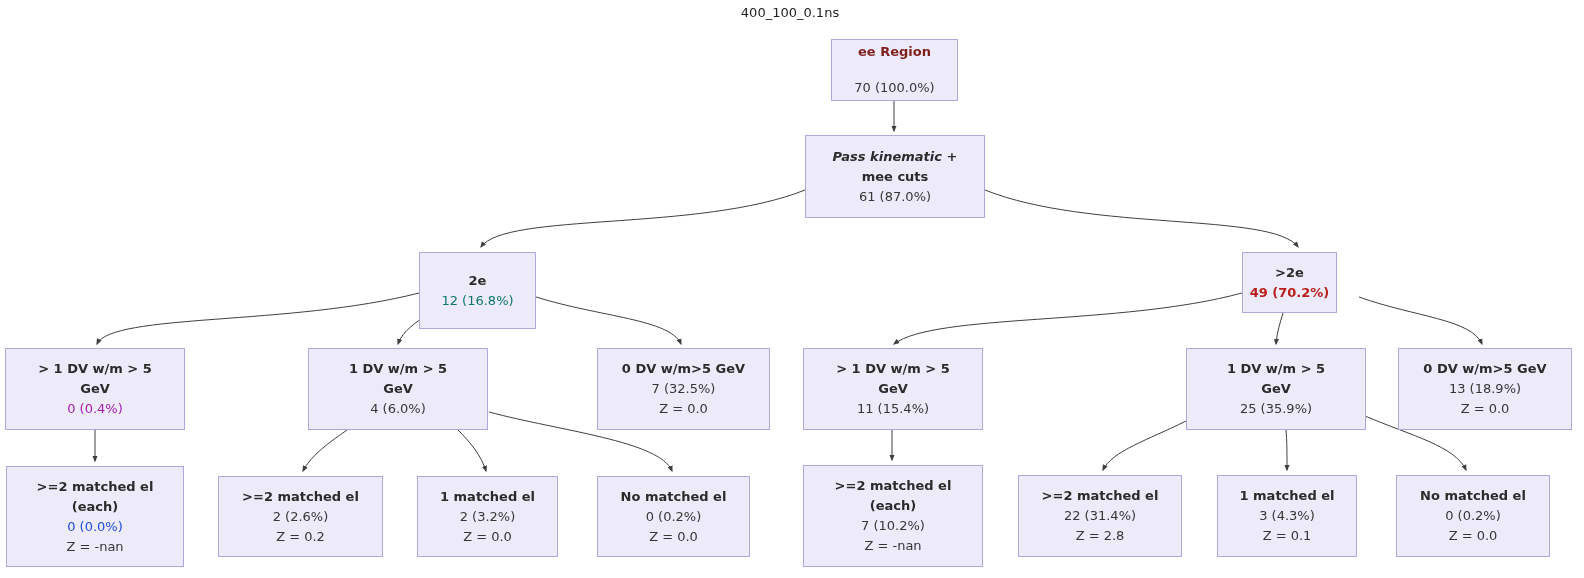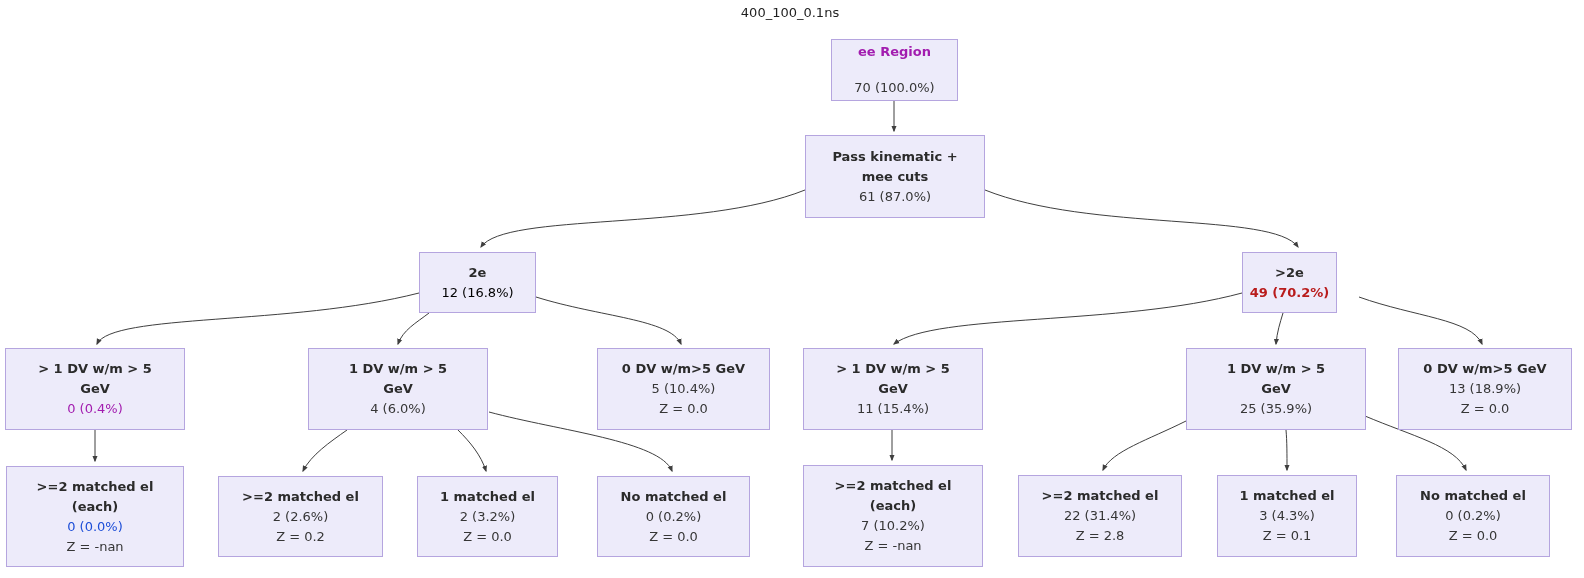--- a/index.html
+++ b/index.html
@@ -83,49 +83,49 @@
         <path d="M1283,313 C1280,323 1277,332 1276,344" class="edge-path" stroke="#3f3f3f" marker-end="url(#arrowhead)"></path>
         <path d="M1359,297 C1415,317 1471,319 1482,344" class="edge-path" stroke="#3f3f3f" marker-end="url(#arrowhead)"></path>
         <path d="M892,430 L892,460" class="edge-path" stroke="#3f3f3f" marker-end="url(#arrowhead)"></path>
         <path d="M1186,421 C1148,440 1112,451 1103,470" class="edge-path" stroke="#3f3f3f" marker-end="url(#arrowhead)"></path>
         <path d="M1286,430 C1287,441 1287,454 1287,470" class="edge-path" stroke="#3f3f3f" marker-end="url(#arrowhead)"></path>
         <path d="M1365,416 C1412,436 1455,446 1466,470" class="edge-path" stroke="#3f3f3f" marker-end="url(#arrowhead)"></path>
       </g>
   </svg>
   <div id="nodes-layer">
       <div class="node" style="left: 831px; top: 39px; width: 127px; height: 62px; background: rgb(237, 235, 250); border-color: rgb(181, 165, 223);">
-        <div class="line-bold" style="color: #a21caf;">ee Region</div>
+        <div class="line-bold" style="color: #7f1d1d;">ee Region</div>
         <div class="line-reg" style="color: rgb(54, 54, 54); margin-top: 16px;">70 (100.0%)</div>
       </div>
       <div class="node" style="left: 805px; top: 135px; width: 180px; height: 83px; background: rgb(237, 235, 250); border-color: rgb(181, 165, 223);">
-        <div class="line-bold" style="color: rgb(43, 43, 43);">Pass kinematic +</div>
+        <div class="line-bold" style="color: rgb(43, 43, 43); font-style: italic;">Pass kinematic +</div>
         <div class="line-bold" style="color: rgb(43, 43, 43);">mee cuts</div>
         <div class="line-reg" style="color: rgb(54, 54, 54);">61 (87.0%)</div>
       </div>
-      <div class="node" style="left: 419px; top: 252px; width: 117px; height: 61px; background: rgb(237, 235, 250); border-color: rgb(181, 165, 223);">
+      <div class="node" style="left: 419px; top: 252px; width: 117px; height: 77px; background: rgb(237, 235, 250); border-color: rgb(181, 165, 223);">
         <div class="line-bold" style="color: rgb(43, 43, 43);">2e</div>
-        <div class="line-reg" style="color: #000000;">12 (16.8%)</div>
+        <div class="line-reg" style="color: #0f766e;">12 (16.8%)</div>
       </div>
       <div class="node" style="left: 1242px; top: 252px; width: 95px; height: 61px; background: rgb(237, 235, 250); border-color: rgb(181, 165, 223);">
         <div class="line-bold" style="color: rgb(43, 43, 43);">&gt;2e</div>
         <div class="line-reg" style="color: #b91c1c; font-weight: bold;">49 (70.2%)</div>
       </div>
       <div class="node" style="left: 5px; top: 348px; width: 180px; height: 82px; background: rgb(237, 235, 250); border-color: rgb(181, 165, 223);">
         <div class="line-bold" style="color: rgb(43, 43, 43);">&gt; 1 DV w/m &gt; 5</div>
         <div class="line-bold" style="color: rgb(43, 43, 43);">GeV</div>
         <div class="line-reg" style="color: #a21caf;">0 (0.4%)</div>
       </div>
       <div class="node" style="left: 308px; top: 348px; width: 180px; height: 82px; background: rgb(237, 235, 250); border-color: rgb(181, 165, 223);">
         <div class="line-bold" style="color: rgb(43, 43, 43);">1 DV w/m &gt; 5</div>
         <div class="line-bold" style="color: rgb(43, 43, 43);">GeV</div>
         <div class="line-reg" style="color: rgb(54, 54, 54);">4 (6.0%)</div>
       </div>
       <div class="node" style="left: 597px; top: 348px; width: 173px; height: 82px; background: rgb(237, 235, 250); border-color: rgb(181, 165, 223);">
         <div class="line-bold" style="color: rgb(43, 43, 43);">0 DV w/m&gt;5 GeV</div>
-        <div class="line-reg" style="color: rgb(54, 54, 54);">5 (10.4%)</div>
+        <div class="line-reg" style="color: rgb(54, 54, 54);">7 (32.5%)</div>
         <div class="line-reg" style="color: rgb(54, 54, 54);">Z = 0.0</div>
       </div>
       <div class="node" style="left: 803px; top: 348px; width: 180px; height: 82px; background: rgb(237, 235, 250); border-color: rgb(181, 165, 223);">
         <div class="line-bold" style="color: rgb(43, 43, 43);">&gt; 1 DV w/m &gt; 5</div>
         <div class="line-bold" style="color: rgb(43, 43, 43);">GeV</div>
         <div class="line-reg" style="color: rgb(54, 54, 54);">11 (15.4%)</div>
       </div>
       <div class="node" style="left: 1186px; top: 348px; width: 180px; height: 82px; background: rgb(237, 235, 250); border-color: rgb(181, 165, 223);">
         <div class="line-bold" style="color: rgb(43, 43, 43);">1 DV w/m &gt; 5</div>
         <div class="line-bold" style="color: rgb(43, 43, 43);">GeV</div>

